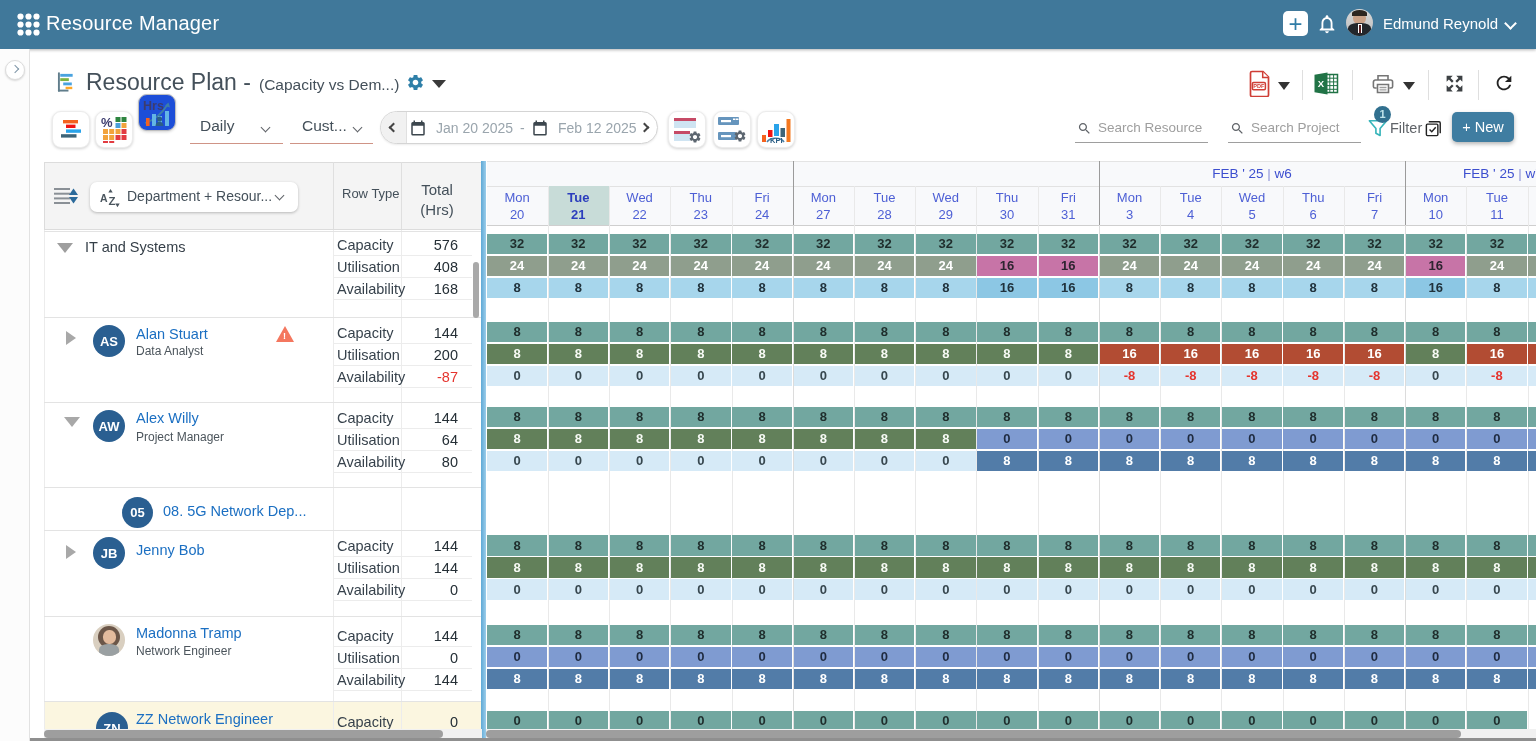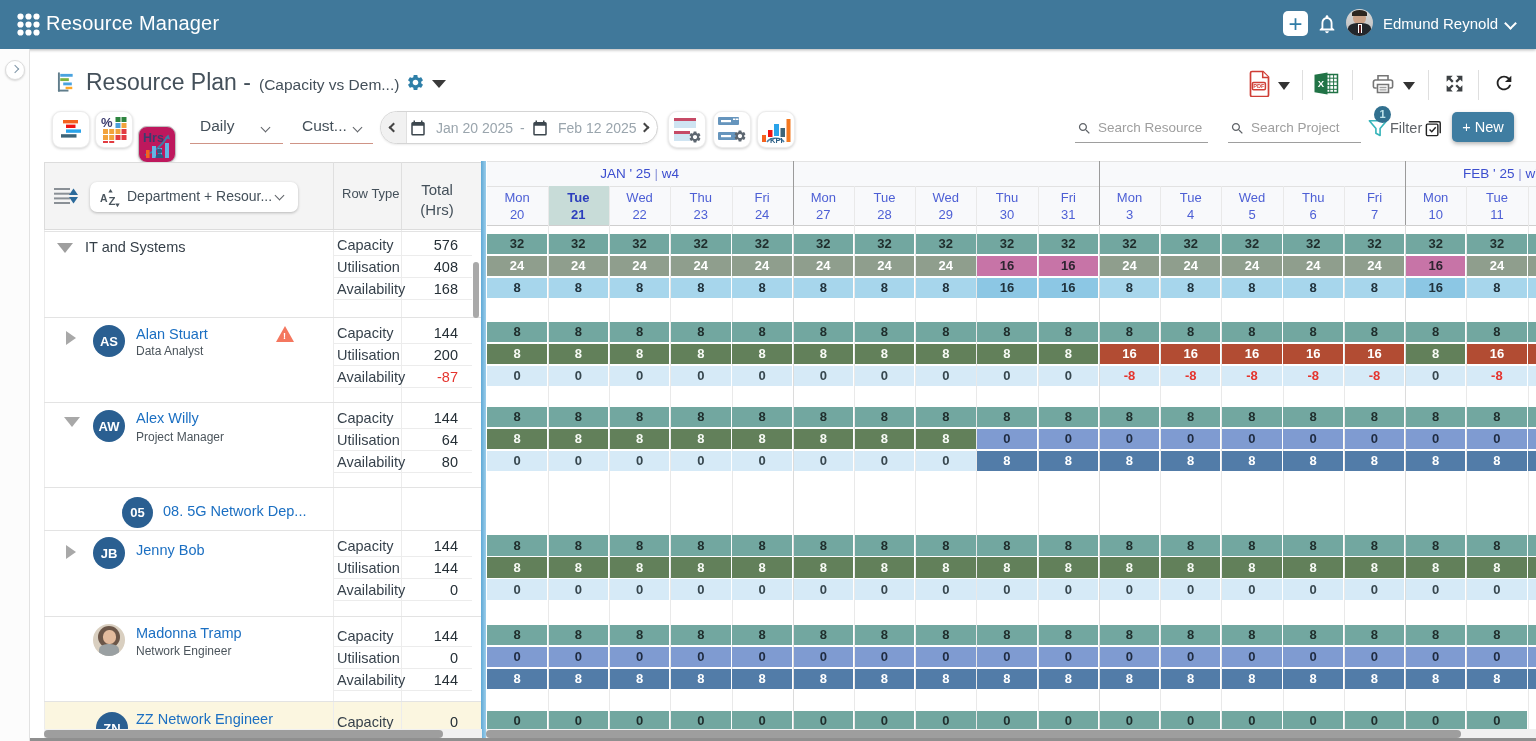--- a/index.html
+++ b/index.html
@@ -132,21 +132,21 @@
           <rect x="20.5" y="13" width="5" height="5" fill="#e23b41"></rect>
 <rect x="2" y="19" width="5" height="5" fill="#f2a33c"></rect>
           <rect x="8.2" y="19" width="5" height="5" fill="#f2a33c"></rect>
           <rect x="14.5" y="19" width="5" height="5" fill="#e23b41"></rect>
           <rect x="20.5" y="19" width="5" height="5" fill="#e23b41"></rect>
 <rect x="2" y="25" width="5" height="2" fill="#e23b41"></rect>
           <rect x="8.2" y="25" width="5" height="2" fill="#e23b41"></rect>
         </g>
       </svg>
     </div>
-<div class="tbtn" style="left:138px;top:126px;background:#be185d;border-color:#bfbfbf">
+<div class="tbtn" style="left:138px;top:94px;background:#1d4ed8;border-color:#bfbfbf">
       <svg width="28" height="28" viewBox="0 0 28 28">
         <text x="0" y="11" font-size="12.5" font-weight="bold" fill="#3c3c6e" font-family="Liberation Sans">Hrs</text>
         <path d="M2 24 C9 22 18 16 25 5" fill="none" stroke="#3d7fa8" stroke-width="1.8"></path>
         <path d="M25.5 3.5 l1.5 5-5-1.5z" fill="#3d7fa8"></path>
         <rect x="3" y="19" width="3.6" height="8" fill="#f4621f"></rect>
         <rect x="9" y="15" width="4" height="12" fill="#63b5e5"></rect>
         <rect x="15" y="17" width="4" height="10" fill="#63b5e5"></rect>
         <rect x="22" y="12" width="4" height="15" fill="#63b5e5"></rect>
         <circle cx="16.5" cy="20" r="2.6" fill="#2b5f86"></circle>
         <path d="M12.5 27c0-2.8 1.8-4.3 4-4.3s4 1.5 4 4.3z" fill="#2b5f86"></path>
@@ -259,21 +259,21 @@
 <div style="position:absolute;left:1390px;top:120px;font-size:14.5px;color:#5f6368">Filter</div>
 <div style="position:absolute;left:1424px;top:119px"><svg width="19" height="19" viewBox="0 0 24 24">
         <path d="M6 3.5h13a1.5 1.5 0 0 1 1.5 1.5v13" fill="none" stroke="#222" stroke-width="1.8"></path>
         <rect x="3" y="6.5" width="14.5" height="14.5" rx="1.3" fill="none" stroke="#222" stroke-width="1.8"></rect>
         <path d="M7 13.2l2.8 2.8 5-5.6" fill="none" stroke="#222" stroke-width="1.8"></path>
       </svg></div>
 <div style="position:absolute;left:1452px;top:112px;width:62px;height:30px;background:#3f7da1;border-radius:5px;box-shadow:0 2px 4px rgba(0,0,0,.3);color:#fff;font-size:14.5px;text-align:center;line-height:30px">+&nbsp;New</div>
 
 <div style="position:absolute;left:486.5px;top:160.5px;width:1049.5px;height:64.5px;background:#f8f9fb;border-top:1px solid #e4e4e4"></div>
 <div style="position:absolute;left:486.5px;top:185.5px;width:1049.5px;height:1px;background:#e2e2e2"></div>
-<div class="wk" style="left:486.5px;width:306.2px">JAN ' 25&nbsp;<span class="wkbar">|</span>&nbsp;w4</div>
+    <div class="wk" style="left:1098.9px;width:306.2px">FEB ' 25&nbsp;<span class="wkbar">|</span>&nbsp;w6</div>
     <div class="wk" style="left:1405.1px;width:306.2px;text-align:left;padding-left:58px">FEB ' 25&nbsp;<span class="wkbar">|</span>&nbsp;w7</div>
 <div class="day" style="left:486.5px;width:61.24px">
       <div>Mon</div>
       <div>20</div>
     </div>
     <div class="day sel" style="left:547.7px;width:61.24px">
       <div>Tue</div>
       <div>21</div>
     </div>
     <div class="day" style="left:609.0px;width:61.24px">

